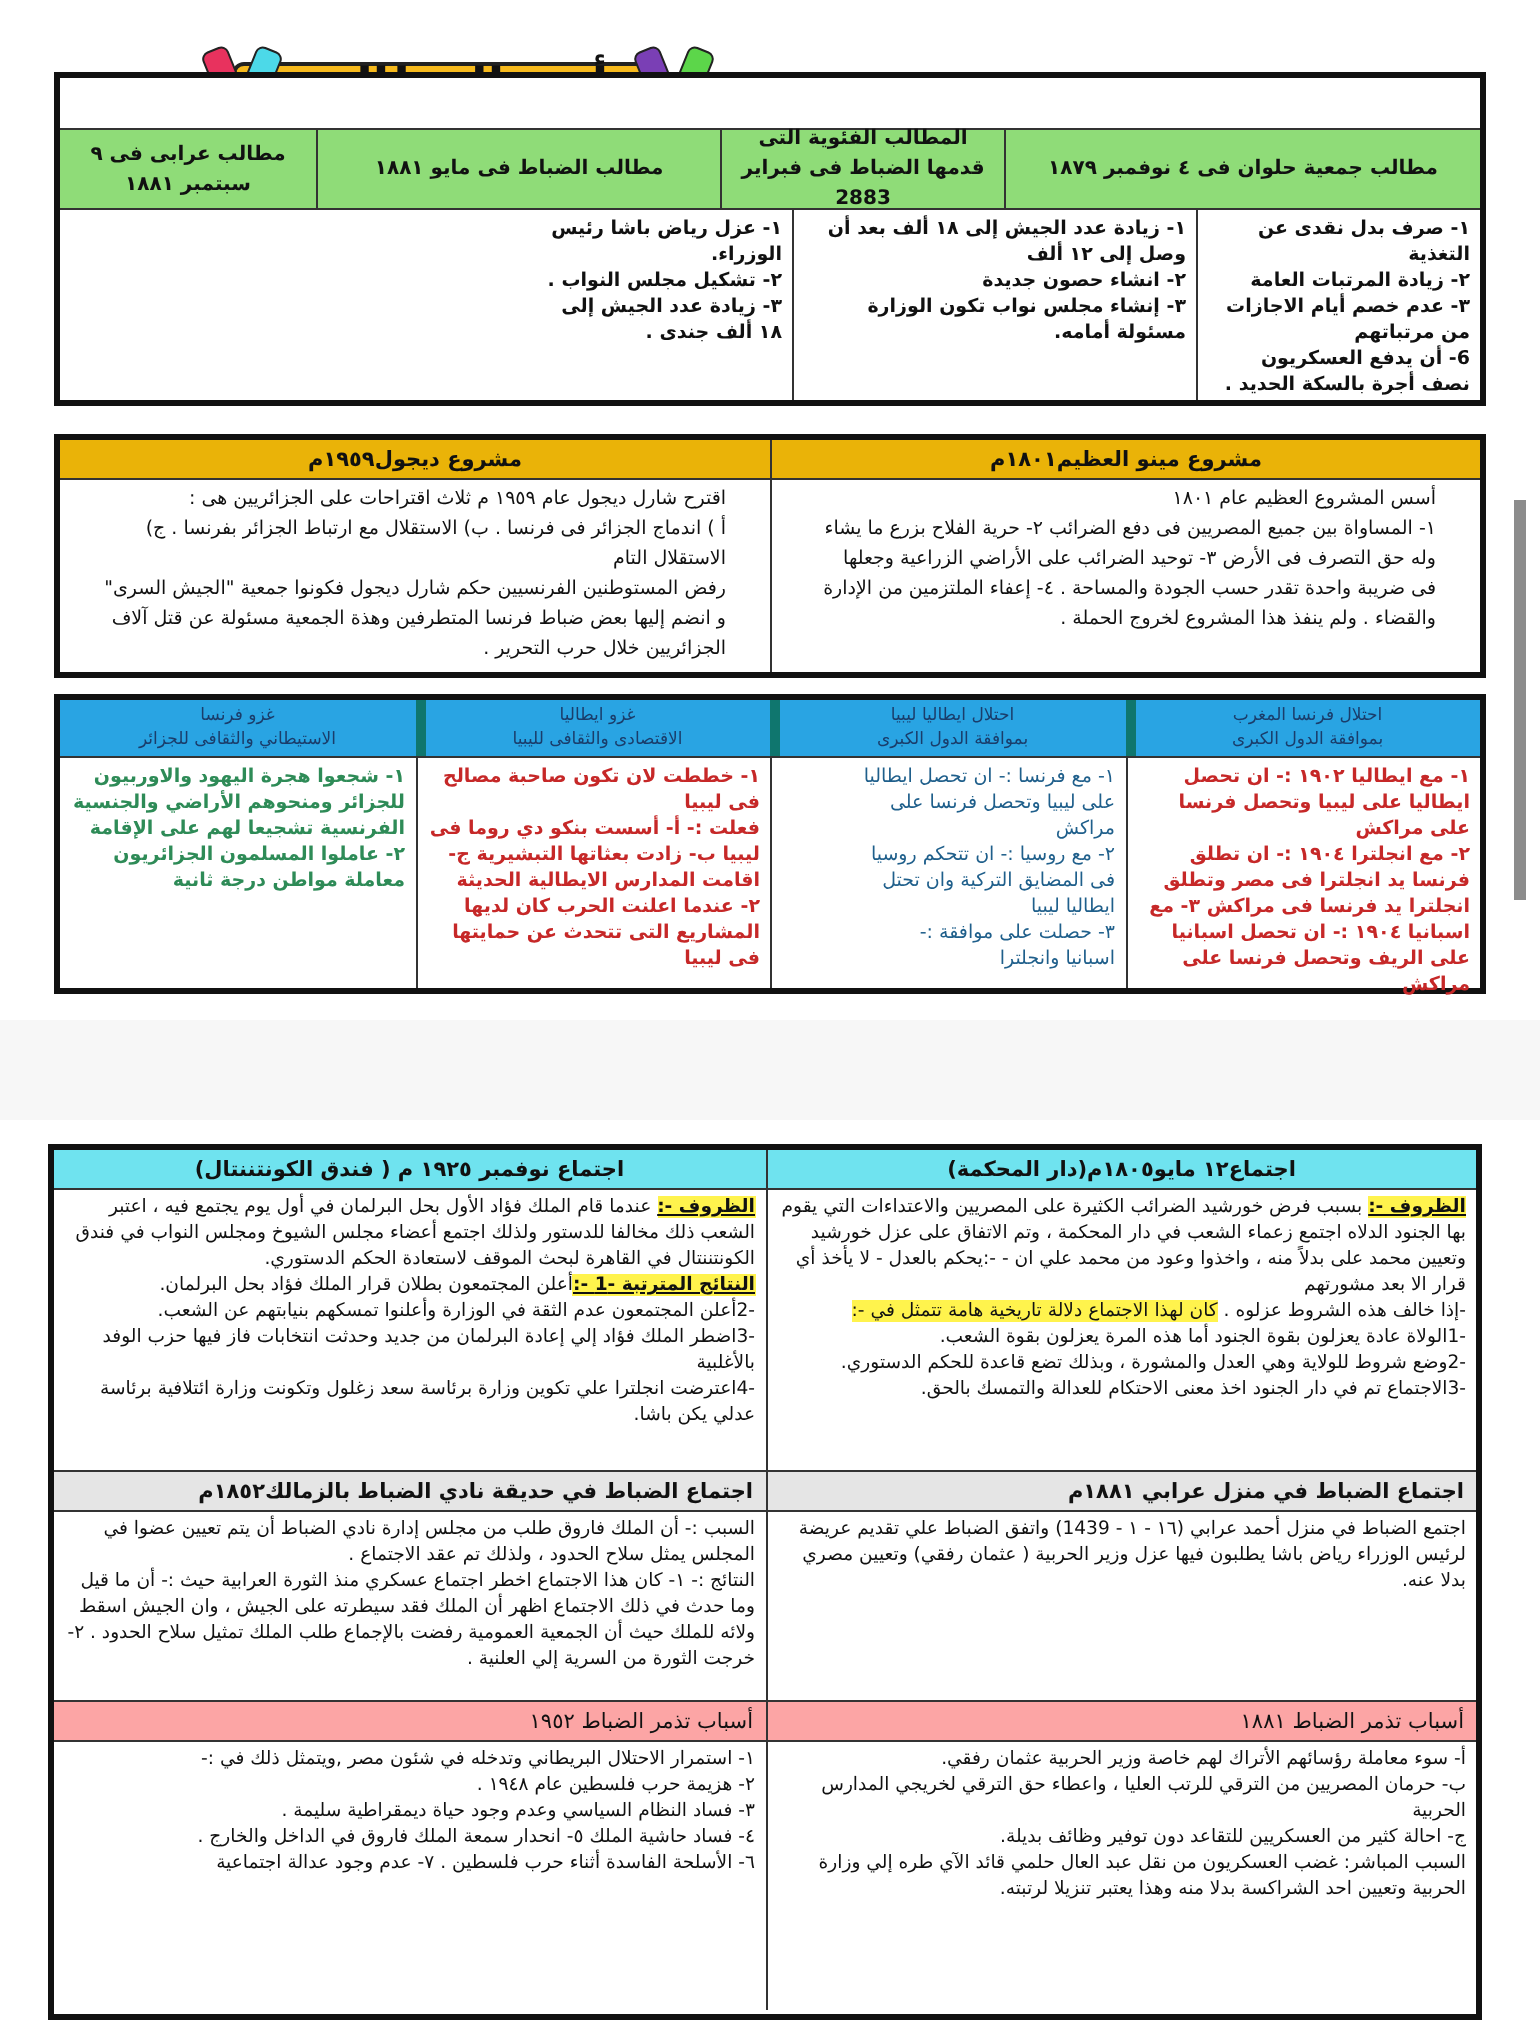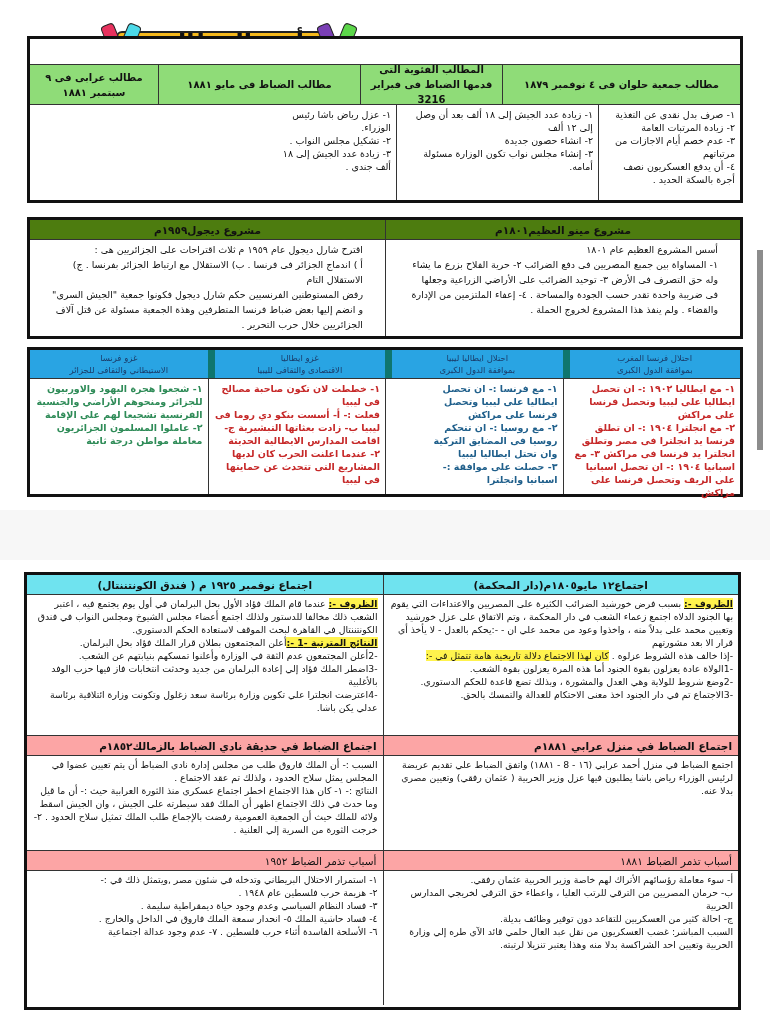--- a/index.html
+++ b/index.html
@@ -15,84 +15,84 @@
   .p2 { left: 32px; top: 2px; background: #4cd9e8; transform: rotate(22deg); }
   .p3 { left: 236px; top: 2px; background: #7a3fb5; transform: rotate(-22deg); }
   .p4 { left: 248px; top: 2px; background: #5cd64a; transform: rotate(22deg); }
 
   .frame { position: absolute; border: 3px solid #111; background: #fff; }
 
   
   .sec1 { left: 27px; top: 36px; width: 716px; height: 167px; }
   .sec1 .hdr-row { position: absolute; left: 0; top: 25px; width: 100%; height: 41px; display: flex; direction: rtl; background: #8fdc78; border-top: 1px solid #333; border-bottom: 1px solid #333; }
   .sec1 .body-row { position: absolute; left: 0; top: 66px; width: 100%; height: 95px; display: flex; direction: rtl; }
-  .col { border-left: 1px solid #333; padding: 3px 5px; }
+  .col { border-left: 1px solid #333; padding: 3px 5px; font-weight: bold; }
   .col:last-child { border-left: none; }
   .hcell { display: flex; align-items: center; justify-content: center; text-align: center; font-weight: bold; font-size: 10px; line-height: 15px; }
   .cell { font-size: 9.5px; line-height: 13px; text-align: right; white-space: pre-line; }
   .w1 { width: 238px; } .w2 { width: 142px; } .w3 { width: 202px; } .w4 { width: 128px; }
 
   
   .sec2 { left: 27px; top: 217px; width: 716px; height: 122px; display: flex; direction: rtl; }
   .sec2 .half { width: 50%; border-left: 1px solid #333; }
   .sec2 .half:last-child { border-left: none; }
-  .sec2 .phdr { background: #4d7c0f; border-bottom: 1px solid #333; text-align: center; font-weight: bold; font-size: 10.5px; height: 20px; line-height: 20px; }
+  .sec2 .phdr { background: #eab308; border-bottom: 1px solid #333; text-align: center; font-weight: bold; font-size: 10.5px; height: 20px; line-height: 20px; }
   .sec2 .ptxt { font-size: 9.5px; line-height: 15px; padding: 2px 22px; text-align: right; white-space: pre-line; }
 
   
   .sec3 { left: 27px; top: 347px; width: 716px; height: 150px; }
   .sec3 .hdr-row { display: flex; direction: rtl; background: #29a4e3; height: 29px; border-bottom: 1px solid #333; }
-  .sec3 .hdr-row .hcell { color: #1a3d6b; font-weight: normal; font-size: 8.5px; line-height: 12px; border-left: 7px solid #0f766e; }
+  .sec3 .hdr-row .hcell { color: #1a3d6b; font-weight: normal; font-size: 8.5px; line-height: 12px; border-left: 5px solid #0f766e; }
   .sec3 .body-row { display: flex; direction: rtl; height: 115px; }
   .q { width: 25%; }
   .red { color: #c62828; font-weight: bold; }
   .green { color: #2e8b57; font-weight: bold; }
-  .blue { color: #1f5f8b; font-weight: bold; padding-left: 44px; }
+  .blue { color: #1f5f8b; font-weight: normal; padding-left: 44px; }
 
   
   .gap { position: absolute; left: 0; top: 510px; width: 770px; height: 50px; background: #f7f7f7; }
   .sidebar-scroll { position: absolute; left: 757px; top: 250px; width: 6px; height: 200px; background: #8c8c8c; }
 
   
   .sec4 { left: 24px; top: 572px; width: 717px; height: 438px; }
   .grid2 { display: flex; direction: rtl; }
   .grid2 .bh { width: 50%; border-left: 1px solid #333; }
   .grid2 .bh:last-child { border-left: none; }
   .bhdr { font-weight: bold; font-size: 10.5px; height: 20px; line-height: 20px; padding: 0 6px; text-align: center; border-bottom: 1px solid #333; }
   .cyan { background: #6fe3ef; }
-  .orange { background: #fca5a5; text-align: right; }
+  .orange { background: #e5e5e5; text-align: right; }
   .pink { background: #fca5a5; text-align: right; font-weight: normal; }
   .btxt { font-size: 9.3px; line-height: 13px; padding: 2px 5px; text-align: right; white-space: pre-line; }
   .hl { background: #fff34d; }
   .ul { text-decoration: underline; font-weight: bold; }
 </style>
 </head>
 <body>
 
 <div class="banner">
   <div class="scroll"></div>
   <div class="pencil p1"></div>
   <div class="pencil p2"></div>
   <div class="pencil p3"></div>
   <div class="pencil p4"></div>
   <div class="title">أهم المطالب</div>
 </div>
 
 <div class="frame sec1">
   <div class="hdr-row">
     <div class="col hcell w1">مطالب جمعية حلوان فى ٤ نوفمبر ١٨٧٩</div>
-    <div class="col hcell w2">المطالب الفئوية التى قدمها الضباط فى فبراير 3216</div>
+    <div class="col hcell w2">المطالب الفئوية التى قدمها الضباط فى فبراير 2883</div>
     <div class="col hcell w3">مطالب الضباط فى مايو ١٨٨١</div>
     <div class="col hcell w4">مطالب عرابى فى ٩ سبتمبر ١٨٨١</div>
   </div>
   <div class="body-row">
     <div class="col cell w2">١- صرف بدل نقدى عن التغذية
 ٢- زيادة المرتبات العامة
 ٣- عدم خصم أيام الاجازات من مرتباتهم
-٤- أن يدفع العسكريون نصف أجرة بالسكة الحديد .</div>
+6- أن يدفع العسكريون نصف أجرة بالسكة الحديد .</div>
     <div class="col cell w3">١- زيادة عدد الجيش إلى ١٨ ألف بعد أن وصل إلى ١٢ ألف
 ٢- انشاء حصون جديدة
 ٣- إنشاء مجلس نواب تكون الوزارة مسئولة أمامه.</div>
     <div class="col cell w4">١- عزل رياض باشا رئيس الوزراء.
 ٢- تشكيل مجلس النواب .
 ٣- زيادة عدد الجيش إلى ١٨ ألف جندى .</div>
   </div>
 </div>
 
 <div class="frame sec2">
@@ -154,21 +154,21 @@
 <span class="hl ul">النتائج المترتبة -1 -:</span><span>أعلن المجتمعون بطلان قرار الملك فؤاد بحل البرلمان.
 -2أعلن المجتمعون عدم الثقة في الوزارة وأعلنوا تمسكهم بنيابتهم عن الشعب.
 -3اضطر الملك فؤاد إلي إعادة البرلمان من جديد وحدثت انتخابات فاز فيها حزب الوفد بالأغلبية
 -4اعترضت انجلترا علي تكوين وزارة برئاسة سعد زغلول وتكونت وزارة ائتلافية برئاسة عدلي يكن باشا.</span></div>
     </div>
   </div>
 
   <div class="grid2" style="height:115px;border-top:1px solid #333">
     <div class="bh">
       <div class="bhdr orange">اجتماع الضباط في منزل عرابي ١٨٨١م</div>
-      <div class="btxt">اجتمع الضباط في منزل أحمد عرابي (١٦ - 8 - ١٨٨١) واتفق الضباط علي تقديم عريضة لرئيس الوزراء رياض باشا يطلبون فيها عزل وزير الحربية ( عثمان رفقي) وتعيين مصري بدلا عنه.</div>
+      <div class="btxt">اجتمع الضباط في منزل أحمد عرابي (١٦ - ١ - 1439) واتفق الضباط علي تقديم عريضة لرئيس الوزراء رياض باشا يطلبون فيها عزل وزير الحربية ( عثمان رفقي) وتعيين مصري بدلا عنه.</div>
     </div>
     <div class="bh">
       <div class="bhdr orange">اجتماع الضباط في حديقة نادي الضباط بالزمالك١٨٥٢م</div>
       <div class="btxt">السبب :- أن الملك فاروق طلب من مجلس إدارة نادي الضباط أن يتم تعيين عضوا في المجلس يمثل سلاح الحدود ، ولذلك تم عقد الاجتماع .
 النتائج :- ١- كان هذا الاجتماع اخطر اجتماع عسكري منذ الثورة العرابية حيث :- أن ما قيل وما حدث في ذلك الاجتماع اظهر أن الملك فقد سيطرته على الجيش ، وان الجيش اسقط ولائه للملك حيث أن الجمعية العمومية رفضت بالإجماع طلب الملك تمثيل سلاح الحدود . ٢- خرجت الثورة من السرية إلي العلنية .</div>
     </div>
   </div>
 
   <div class="grid2" style="height:155px;border-top:1px solid #333">
     <div class="bh">

